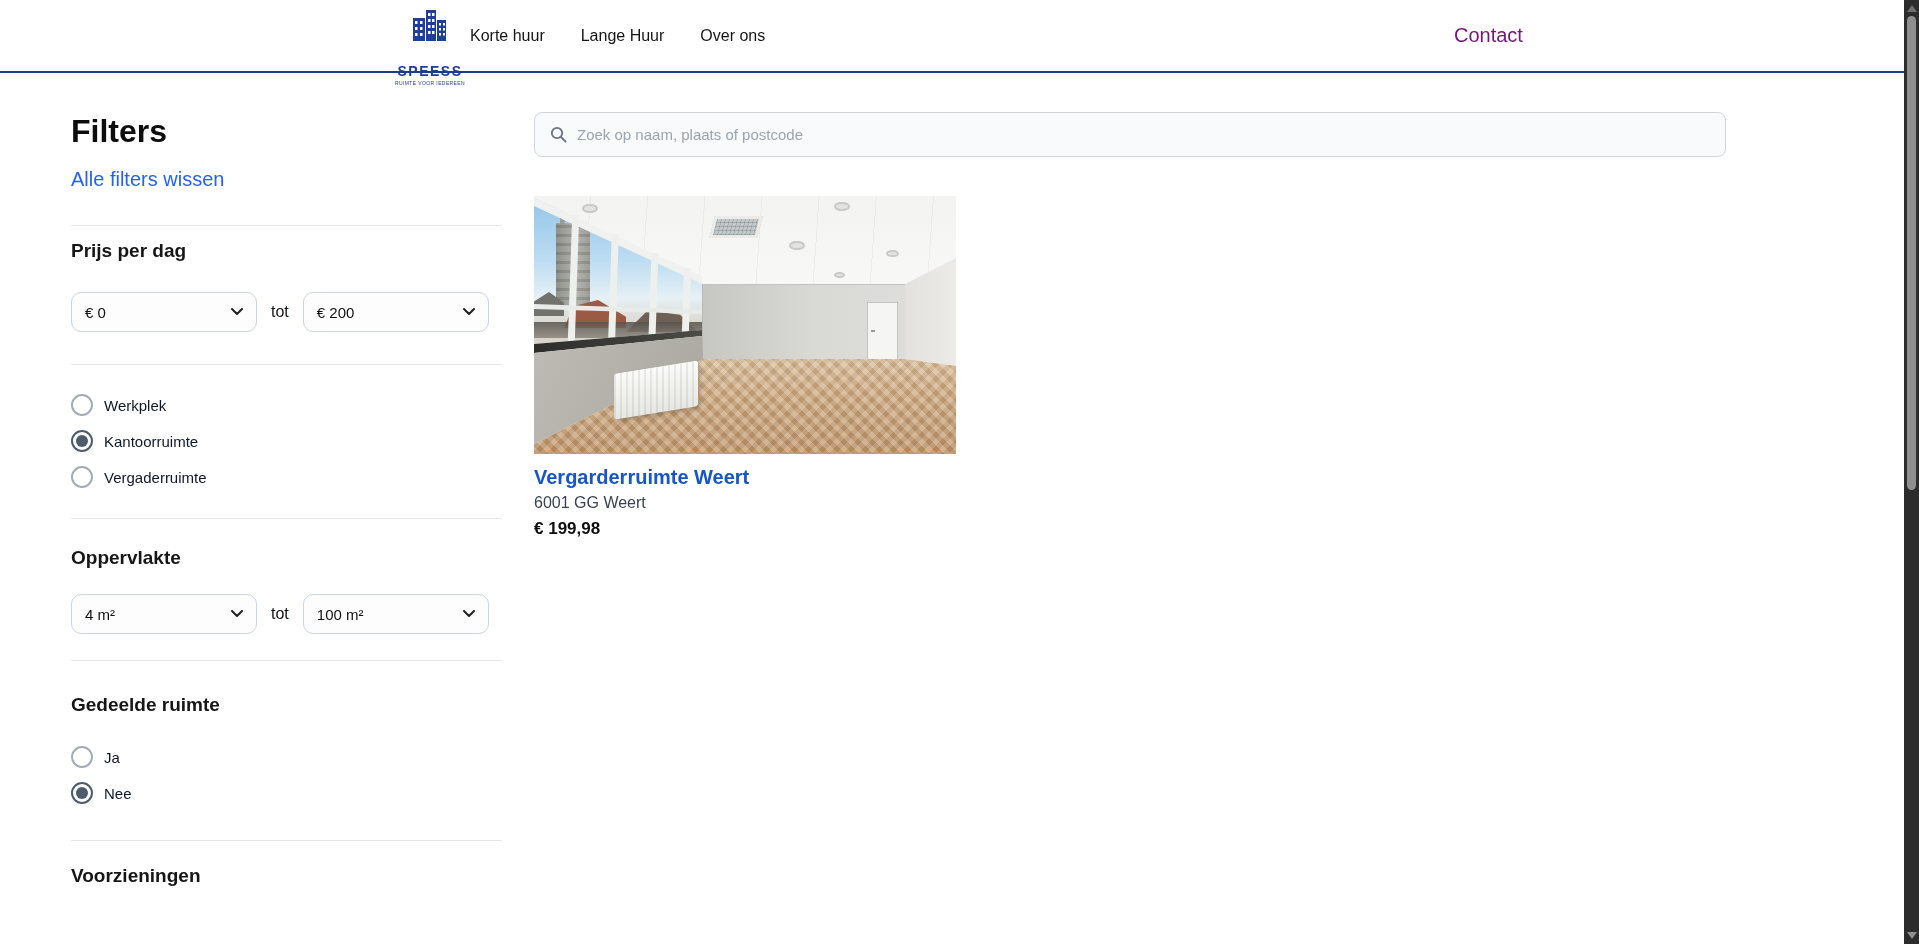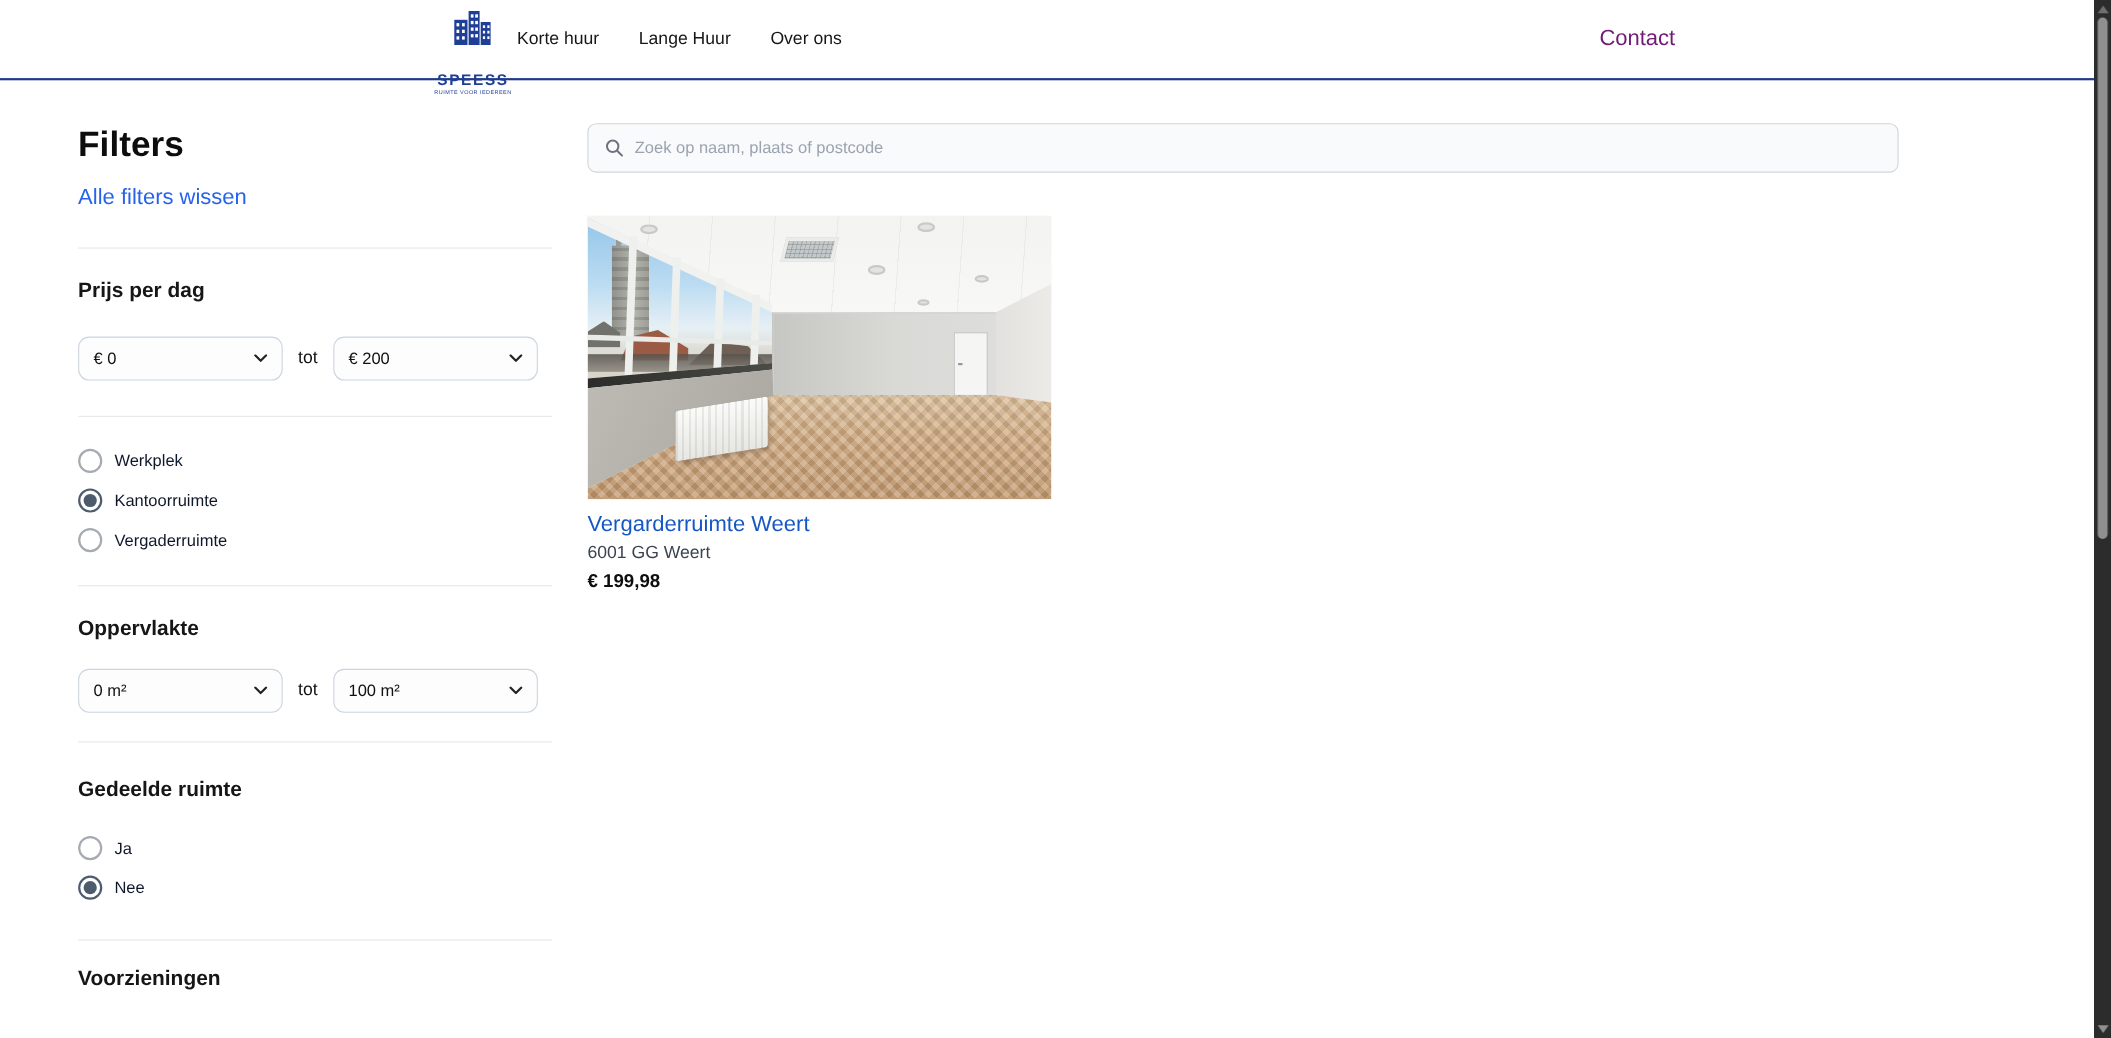--- a/index.html
+++ b/index.html
@@ -18,21 +18,21 @@
              font-size:20px; color:#701a75; cursor:pointer; }
 
   
   .sidebar { position:absolute; left:71px; top:73px; width:431px; }
   .filters-title { margin-top:40px; font-size:32px; font-weight:bold; color:#0d0d0d; }
   .clear-link { margin-top:18px; font-size:20px; color:#2563eb; cursor:pointer; width:fit-content; }
   .divider { border:none; border-top:1px solid #e5e7eb; height:0; }
   .hr1 { margin-top:34px; } .hr2 { margin-top:32px; } .hr3 { margin-top:25px; }
   .hr4 { margin-top:26px; } .hr5 { margin-top:31px; }
   .section-heading { font-size:19px; color:#161616; }
-  .sh-price { margin-top:28px; } .sh-type { margin-top:28px; } .sh-surface { margin-top:28px; }
+  .sh-price { margin-top:14px; } .sh-type { margin-top:28px; } .sh-surface { margin-top:28px; }
   .sh-shared { margin-top:33px; } .sh-amen { margin-top:24px; }
   .range-row { display:flex; align-items:center; gap:14px; }
   .rr-price { margin-top:30px; } .rr-surface { margin-top:25px; }
   .select { width:186px; height:40px; border:1px solid #cbd5e1; border-radius:10px; background:#fdfdfd;
             display:flex; align-items:center; justify-content:space-between; padding:0 13px;
             font-size:15px; color:#111; cursor:pointer; }
   .tot { font-size:16px; color:#111; }
   .radio-group { display:flex; flex-direction:column; gap:4px; }
   .rg-type { margin-top:24px; } .rg-shared { margin-top:25px; }
   .radio-row { display:flex; align-items:center; gap:11px; height:32px; cursor:pointer; }
@@ -41,21 +41,21 @@
   .radio.checked { border-color:#4d5c6d; }
   .radio.checked::after { content:""; position:absolute; inset:3px; border-radius:50%; background:#4d5c6d; }
   .radio-label { font-size:15px; color:#0f172a; }
 
   
   .content { position:absolute; left:534px; top:73px; width:1298px; }
   .search-bar { margin-top:39px; width:1192px; height:45px; background:#f9fafb; border:1px solid #d1d5db;
                 border-radius:8px; display:flex; align-items:center; padding:0 15px; gap:10px; }
   .search-placeholder { font-size:15px; color:#9aa3af; }
   .card { margin-top:39px; width:422px; cursor:pointer; }
-  .card-title { margin-top:12px; font-size:20px; font-weight:normal; color:#1657c5; }
+  .card-title { margin-top:12px; font-size:20px; font-weight:bold; color:#1657c5; }
   .card-address { margin-top:5px; font-size:16px; color:#3a4450; }
   .card-price { margin-top:7px; font-size:17px; font-weight:bold; color:#0e0e0e; }
 
   
   .photo { position:relative; width:422px; height:258px; overflow:hidden; background:#fbfbf9; }
   .photo div { position:absolute; }
   .ph-ceiling { inset:0; background:linear-gradient(180deg,#f3f3f1,#fdfdfc 70%); }
   .ph-seams { inset:0; background:repeating-linear-gradient(94deg, transparent 0 56px, rgba(0,0,0,.045) 56px 57px); }
   .ph-light { width:16px; height:9px; border-radius:50%; background:#e3e3e1; box-shadow:inset 0 0 0 2px #c9c9c7; }
   .ph-vent { left:178px; top:20px; width:48px; height:22px; background:#c3c8ca; border:3px solid #ebebe9;
@@ -200,21 +200,21 @@
     <label class="radio-row">
       <span class="radio"></span>
       <span class="radio-label">Vergaderruimte</span>
     </label>
   </div>
   <hr class="divider hr3">
 
   <h2 class="section-heading sh-surface">Oppervlakte</h2>
   <div class="range-row rr-surface">
     <div class="select">
-      <span>0 m²</span>
+      <span>4 m²</span>
       <svg width="12" height="8" viewBox="0 0 12 8">
         <path d="M1 1l5 5 5-5" fill="none" stroke="#222" stroke-width="2" stroke-linecap="round" stroke-linejoin="round"></path>
       </svg>
     </div>
     <span class="tot">tot</span>
     <div class="select">
       <span>100 m²</span>
       <svg width="12" height="8" viewBox="0 0 12 8">
         <path d="M1 1l5 5 5-5" fill="none" stroke="#222" stroke-width="2" stroke-linecap="round" stroke-linejoin="round"></path>
       </svg>

